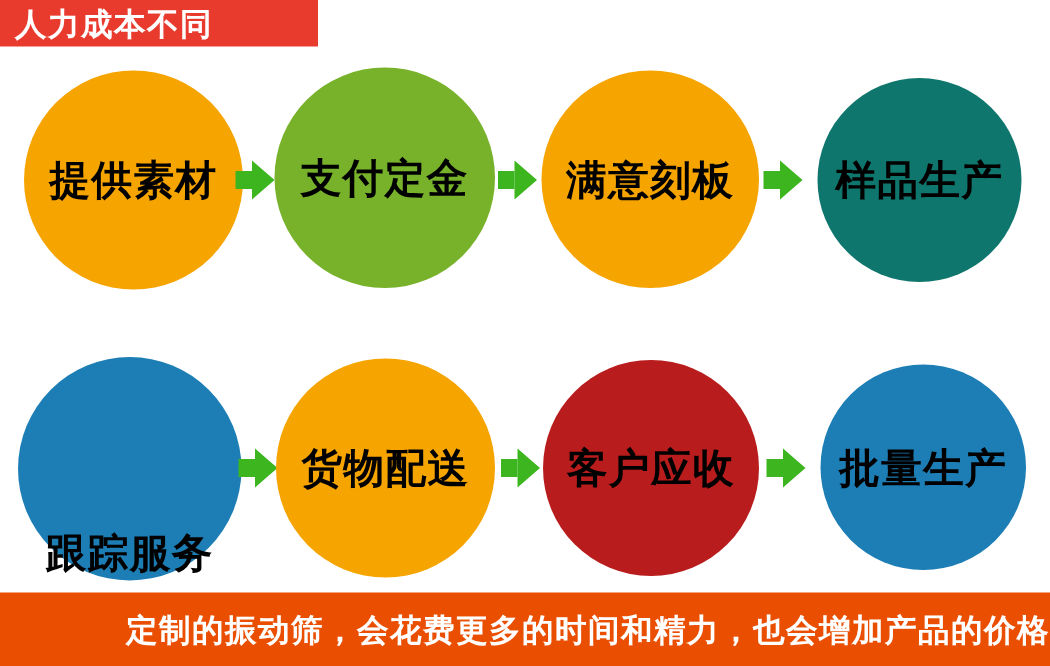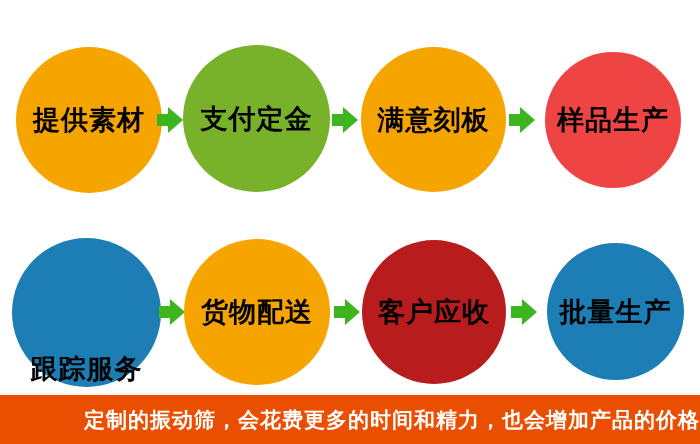--- a/index.html
+++ b/index.html
@@ -72,20 +72,23 @@
     display:flex; align-items:center; justify-content:flex-end;
     font-size:21px; font-weight:bold;
     letter-spacing:1px;
   }
 </style>
 </head>
 <body>
 
 <div class="stage">
 
+  <div class="top-banner">
+    <span>人力成本不同</span>
+  </div>
 
   <div class="circle c-r1-1" style="background-color: rgb(246, 164, 0);">
     <span>提供素材</span>
   </div>
   <div class="arrow a-r1-1">
     <span class="shaft"></span>
     <span class="head"></span>
   </div>
   <div class="circle c-r1-2" style="background-color: rgb(119, 178, 42);">
     <span>支付定金</span>
@@ -94,21 +97,21 @@
     <span class="shaft"></span>
     <span class="head"></span>
   </div>
   <div class="circle c-r1-3" style="background-color: rgb(246, 164, 0);">
     <span>满意刻板</span>
   </div>
   <div class="arrow a-r1-3">
     <span class="shaft"></span>
     <span class="head"></span>
   </div>
-  <div class="circle c-r1-4" style="background-color: #ef4444; text-align: center;">
+  <div class="circle c-r1-4" style="background-color: #0f766e; text-align: center;">
     <span>样品生产</span>
   </div>
 
   <div class="circle c-r2-1" style="background-color: rgb(29, 126, 181); align-items: flex-end;">
     <span>跟踪服务</span>
   </div>
   <div class="arrow a-r2-1">
     <span class="shaft"></span>
     <span class="head"></span>
   </div>

